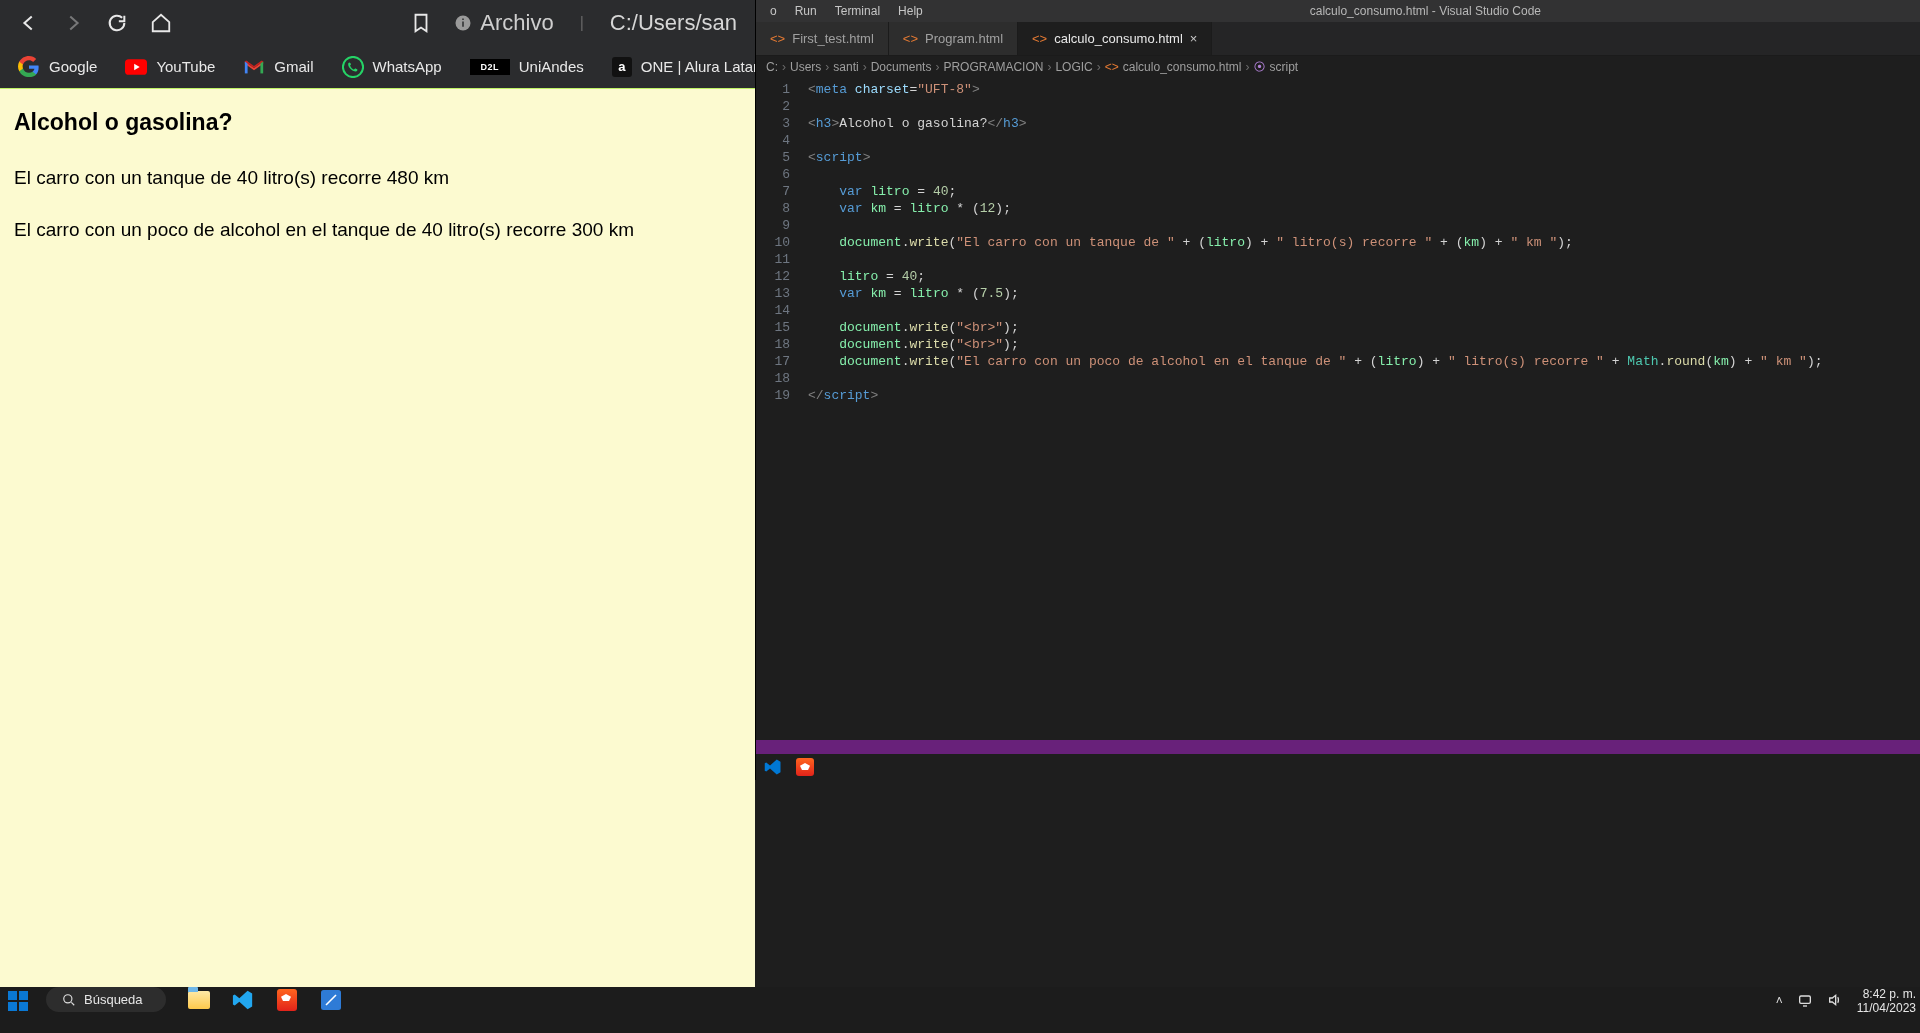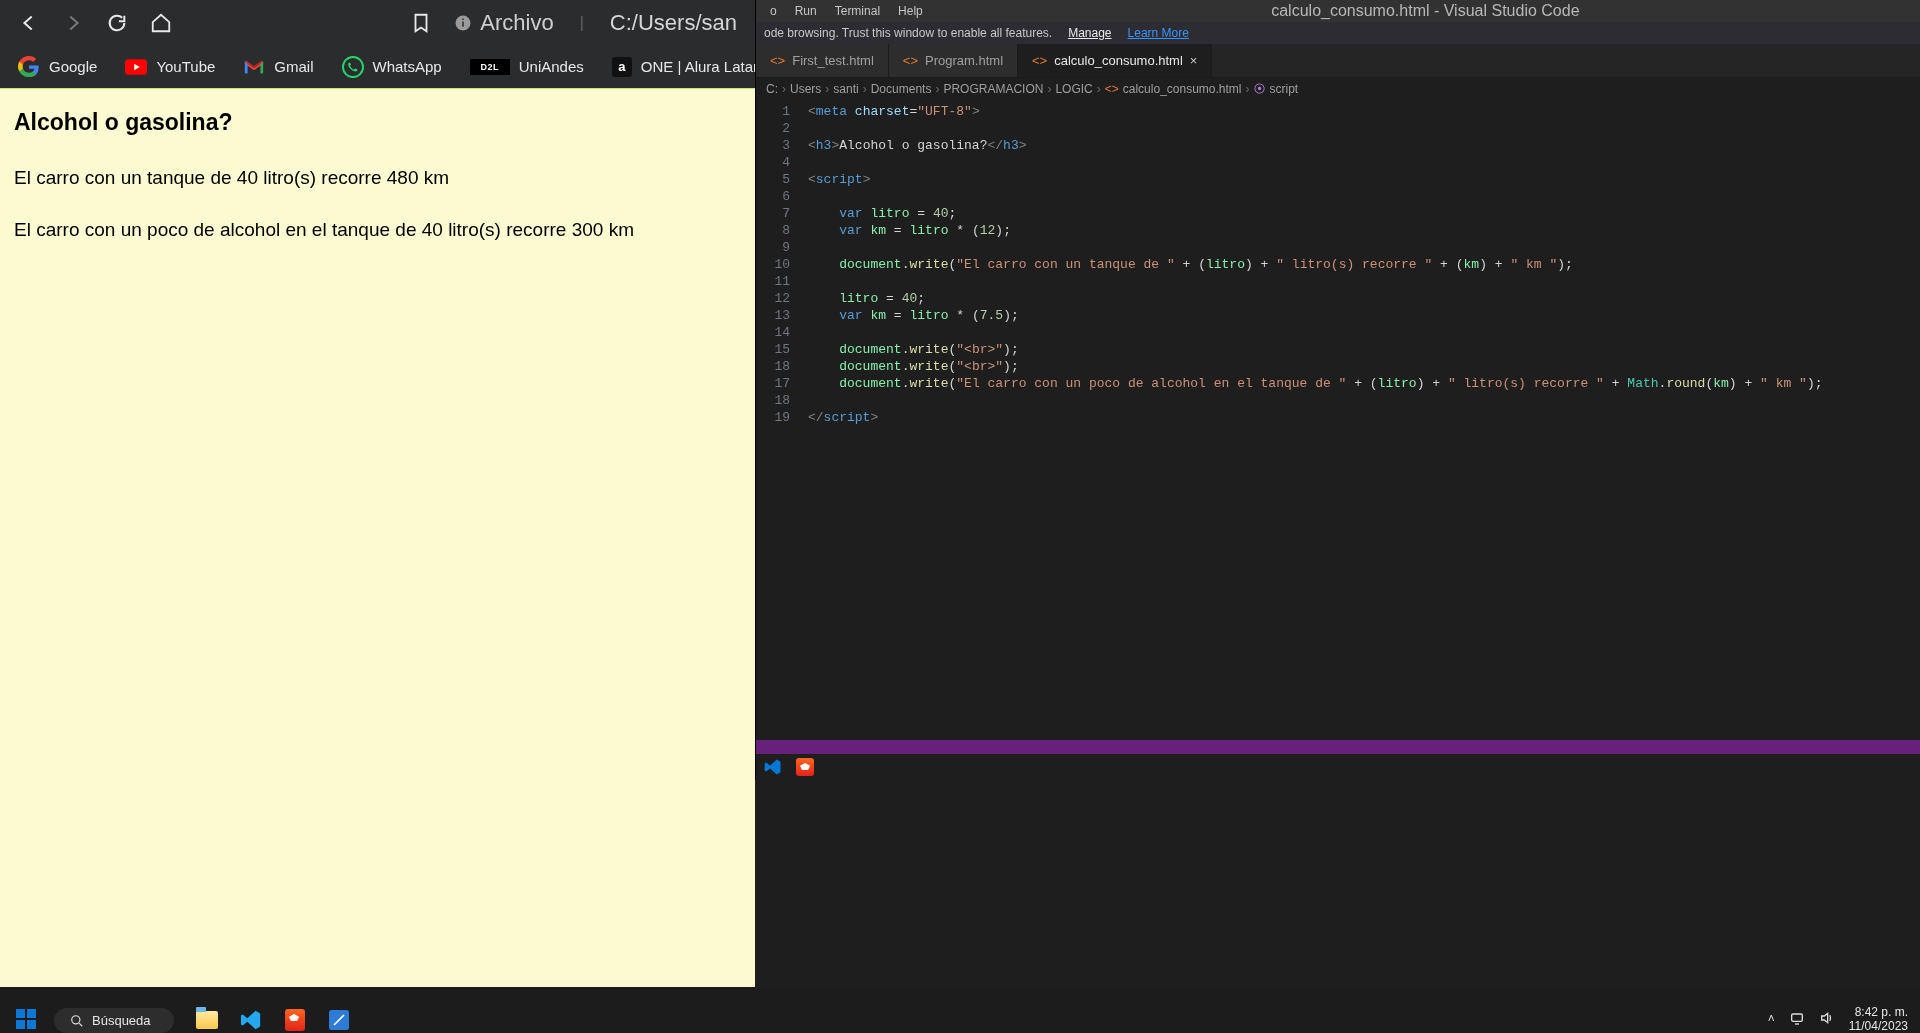--- a/index.html
+++ b/index.html
@@ -49,21 +49,21 @@
     position: absolute; left: 755px; top: 0; right: 0; height: 780px;
     background: #1e1e1e; color: #cccccc; display: flex; flex-direction: column;
     border-left: 1px solid #000;
   }
   .vsc-titlebar {
     height: 22px; background: #323233; display: flex; align-items: center;
     font-size: 12px; color: #c6c6c6;
   }
   .vsc-menus { display: flex; gap: 2px; padding-left: 6px; }
   .vsc-menu { padding: 2px 8px; cursor: pointer; }
-  .vsc-titlecenter { flex:1; text-align:center; color:#b8b8b8; font-size:16px; }
+  .vsc-titlecenter { flex:1; text-align:center; color:#b8b8b8; font-size:12px; }
 
   .vsc-info {
     height: 22px; background: #2c2c32; color:#c8c8c8; font-size:12px;
     display:flex; align-items:center; padding-left:8px; gap:16px;
   }
   .vsc-info a { color:#3794ff; text-decoration: underline; cursor:pointer; }
   .vsc-info a.white { color:#e8e8e8; text-decoration: underline; }
 
   .vsc-tabs {
     height: 34px; background:#252526; display:flex; align-items:stretch;
@@ -109,21 +109,21 @@
   .vsc-taskicons {
     height: 26px; background:#1e1e1e; display:flex; align-items:center; gap:14px; padding-left:8px;
   }
   .mini-ico { width:18px; height:18px; display:flex; align-items:center; justify-content:center; }
   .brave-ico { width:18px; height:18px; background:linear-gradient(180deg,#ff651f,#e2231a); border-radius:3px; position:relative; }
   .brave-ico::after { content:""; position:absolute; left:4px; top:5px; width:10px; height:7px; background:#fff; clip-path: polygon(50% 0,100% 40%,80% 100%,20% 100%,0 40%); }
 
   
   .taskbar {
     position:absolute; left:0; right:0; bottom:0; height:46px;
-    background:#1c1c1c; display:flex; align-items:flex-end; padding:0 12px;
+    background:#1c1c1c; display:flex; align-items:flex-start; padding:0 4px;
     color:#e6e6e6; font-size:13px;
   }
   .tb-start { width:28px; height:28px; display:flex; align-items:center; justify-content:center; margin-right:14px; }
   .tb-search {
     display:flex; align-items:center; gap:8px; background:#2d2d2d;
     border-radius:18px; padding:5px 16px; margin-right:20px; min-width:120px;
   }
   .tb-apps { display:flex; align-items:center; gap:18px; }
   .tb-app { width:26px; height:26px; display:flex; align-items:center; justify-content:center; }
   .tb-right { margin-left:auto; display:flex; align-items:center; gap:14px; }
@@ -246,25 +246,20 @@
   <div class="vsc-titlebar">
     <div class="vsc-menus">
       <span class="vsc-menu">o</span>
       <span class="vsc-menu">Run</span>
       <span class="vsc-menu">Terminal</span>
       <span class="vsc-menu">Help</span>
     </div>
     <div class="vsc-titlecenter">calculo_consumo.html - Visual Studio Code</div>
   </div>
 
-  <div class="vsc-info">
-    <span>ode browsing. Trust this window to enable all features.</span>
-    <a class="white">Manage</a>
-    <a>Learn More</a>
-  </div>
 
   <div class="vsc-tabs">
     <div class="vsc-tab">
       <span class="html-ico">&lt;&gt;</span>
       <span>First_test.html</span>
     </div>
     <div class="vsc-tab">
       <span class="html-ico">&lt;&gt;</span>
       <span>Program.html</span>
     </div>

